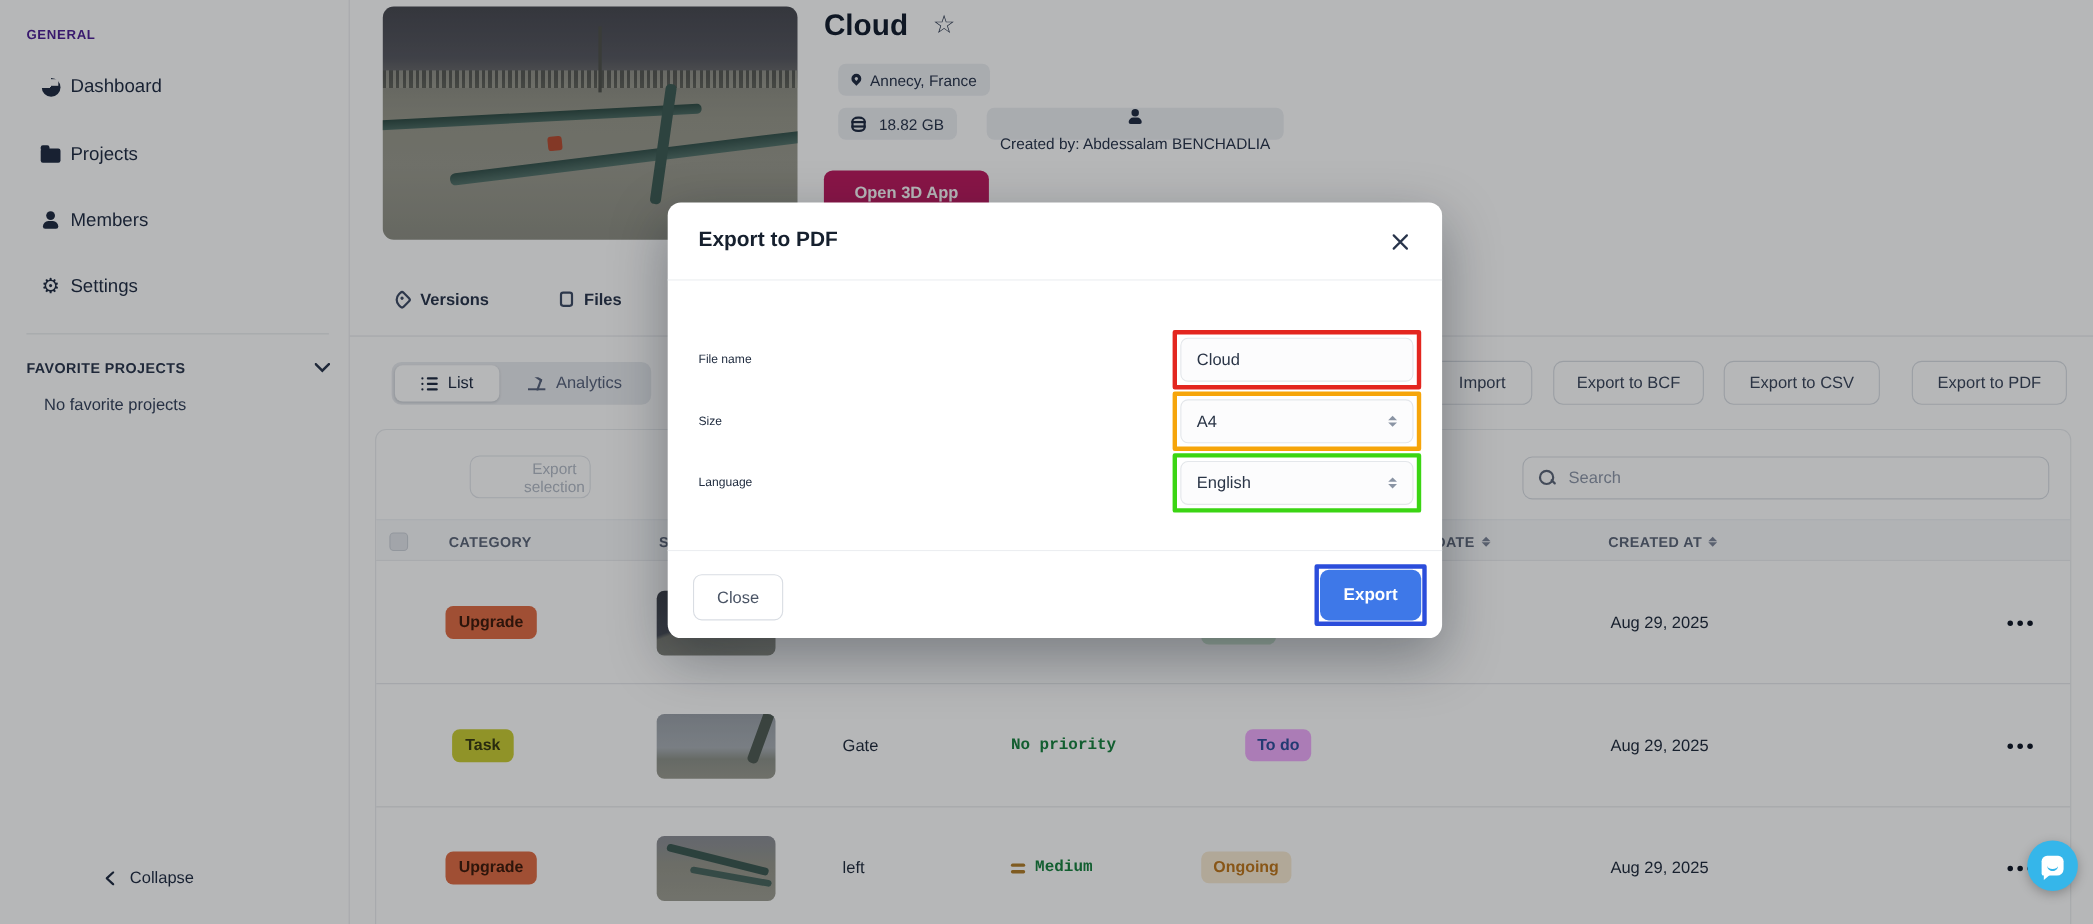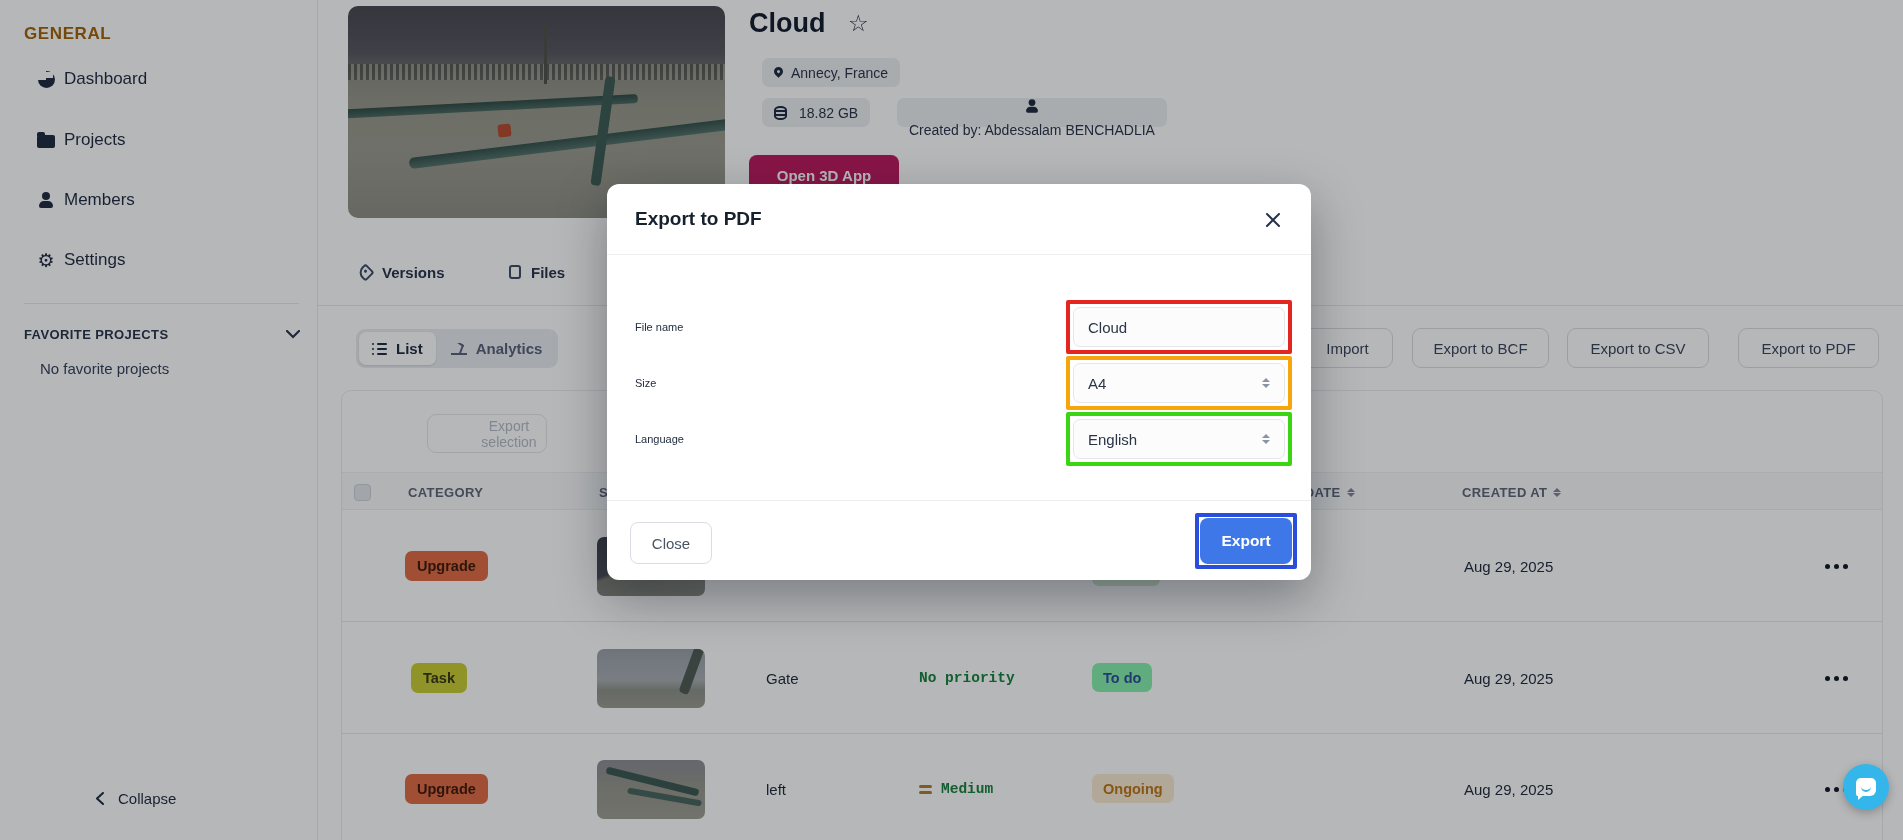--- a/index.html
+++ b/index.html
@@ -2,21 +2,21 @@
 <html><head>
 <meta charset="utf-8">
 <style>
   * { margin:0; padding:0; box-sizing:border-box; }
   html,body { width:1903px; height:840px; overflow:hidden; }
   body { font-family:"Liberation Sans", sans-serif; background:#fff; color:#1d2940; }
   .page { position:relative; width:1903px; height:840px; background:#fff; overflow:hidden; }
 
   
   .sidebar { position:absolute; left:0; top:0; width:318px; height:840px; background:#fff; border-right:1px solid #e6e8ec; }
-  .side-section { position:absolute; left:24px; font-size:17px; font-weight:700; letter-spacing:.6px; color:#a16207; }
+  .side-section { position:absolute; left:24px; font-size:12px; font-weight:700; letter-spacing:.6px; color:#4c1d95; }
   .side-item { position:absolute; left:36px; height:28px; display:flex; align-items:center; gap:8px; font-size:17px; font-weight:500; color:#1d2940; cursor:pointer; }
   .side-item .ic { width:20px; height:20px; display:flex; align-items:center; justify-content:center; color:#1d2940; }
   .side-divider { position:absolute; left:24px; right:18px; top:303px; height:1px; background:#e6e8ec; }
   .fav-header { position:absolute; left:24px; top:327px; width:276px; display:flex; justify-content:space-between; align-items:center; font-size:13px; font-weight:700; letter-spacing:.4px; color:#27334a; }
   .fav-empty { position:absolute; left:40px; top:360px; font-size:15px; color:#33405a; }
   .collapse { position:absolute; left:96px; top:790px; display:flex; align-items:center; gap:14px; font-size:15px; color:#1d2940; cursor:pointer; }
 
   
   .pie { width:17px; height:17px; border-radius:50%; background:conic-gradient(#1d2940 0 268deg, transparent 268deg 360deg); position:relative; }
   .pie::after { content:""; position:absolute; left:8px; top:1px; width:7px; height:6px; background:#fff; }
@@ -52,33 +52,33 @@
   .open3d { position:absolute; left:431px; top:155px; width:150px; height:40px; background:#be185d; color:#fff; font-size:15px; font-weight:600; border:none; border-radius:8px; display:flex; align-items:center; justify-content:center; cursor:pointer; }
 
   .tab { position:absolute; top:258px; height:28px; display:flex; align-items:center; gap:10px; font-size:15px; font-weight:600; color:#27334a; cursor:pointer; }
   .tag-ic { width:13px; height:13px; border:2px solid #3c4964; border-radius:3px 3px 3px 8px; transform:rotate(45deg); position:relative; }
   .tag-ic::after { content:""; position:absolute; left:2px; top:2px; width:3px; height:3px; border-radius:50%; background:#3c4964; }
   .files-ic { width:12px; height:14px; border:2px solid #3c4964; border-radius:3px; position:relative; background:#fff; }
   .files-ic::before { content:""; position:absolute; left:2px; top:-4px; width:10px; height:12px; border:2px solid #3c4964; border-radius:3px; z-index:-1; }
   .main-divider { position:absolute; left:0; right:0; top:305px; height:1px; background:#e6e8ec; }
 
   .segment { position:absolute; left:38px; top:329px; height:39px; background:#e9ebef; border-radius:9px; display:flex; align-items:center; padding:3px; gap:2px; }
-  .seg-opt { height:33px; border-radius:7px; display:flex; align-items:center; gap:9px; padding:0 13px; font-size:15px; font-weight:700; color:#55607a; cursor:pointer;justify-content:center; }
+  .seg-opt { height:33px; border-radius:7px; display:flex; align-items:center; gap:9px; padding:0 24px; font-size:15px; font-weight:400; color:#55607a; cursor:pointer;justify-content:center; }
   .seg-opt.active { background:#fff; color:#1d2940; box-shadow:0 1px 2px rgba(20,30,50,.12); }
   .list-ic { width:15px; height:12px; display:flex; flex-direction:column; justify-content:space-between; }
   .list-ic i { height:2px; background:currentColor; border-radius:1px; position:relative; margin-left:5px; }
   .list-ic i::before { content:""; position:absolute; left:-5px; top:0; width:2px; height:2px; background:currentColor; border-radius:50%; }
   .chart-ic { width:16px; height:12px; position:relative; overflow:hidden; }
   .chart-ic::before { content:""; position:absolute; left:0; bottom:0; width:100%; height:2px; background:currentColor; }
   .chart-ic::after { content:""; position:absolute; left:1px; bottom:2px; width:9px; height:9px; border-top:2px solid currentColor; border-right:2px solid currentColor; transform:rotate(35deg) skewX(15deg); }
 
   .btn { position:absolute; top:328px; height:40px; background:#fff; border:1px solid #d9dde3; border-radius:9px; font-size:15px; color:#39445a; display:flex; align-items:center; justify-content:center; cursor:pointer; font-family:inherit; }
 
   .card { position:absolute; left:23px; top:390px; width:1542px; height:460px; background:#fff; border:1px solid #e9ebee; border-radius:10px; }
-  .export-sel { position:absolute; left:109px; top:414px; width:120px; height:39px; border:1px solid #e2e5ea; border-radius:9px; background:#fff; color:#b3bac6; font-size:14px; display:flex; align-items:center; justify-content:center;padding-left:44px; }
+  .export-sel { position:absolute; left:109px; top:414px; width:110px; height:39px; border:1px solid #e2e5ea; border-radius:9px; background:#fff; color:#b3bac6; font-size:14px; display:flex; align-items:center; justify-content:center;padding-left:44px; }
   .search { position:absolute; left:1066px; top:415px; width:479px; height:39px; border:1px solid #d9dde3; border-radius:9px; background:#fff; display:flex; align-items:center; gap:12px; padding:0 14px; }
   .search input { border:none; outline:none; flex:1; font-size:15px; color:#39445a; font-family:inherit; background:transparent; }
   .search input::placeholder { color:#8d96a8; }
   .search-ic { width:15px; height:15px; position:relative; flex:none; }
   .search-ic::before { content:""; position:absolute; left:0; top:0; width:10px; height:10px; border:2px solid #5b6578; border-radius:50%; }
   .search-ic::after { content:""; position:absolute; left:10px; top:10px; width:6px; height:2px; background:#5b6578; transform:rotate(45deg); border-radius:1px; }
 
   .thead { position:absolute; left:24px; top:472px; width:1540px; height:38px; background:#f8f9fb; border-top:1px solid #eef0f3; border-bottom:1px solid #eceef1; }
   .th { position:absolute; top:0; height:38px; display:flex; align-items:center; gap:6px; font-size:13px; font-weight:700; letter-spacing:.4px; color:#5b6578; }
   .checkbox { position:absolute; left:12px; top:11px; width:17px; height:17px; border-radius:4px; background:#e3e6eb; border:1px solid #ccd1d9; cursor:pointer; }
@@ -98,21 +98,21 @@
   .thumb.t2::after { content:""; position:absolute; right:8px; top:-6px; width:10px; height:52px; background:#4e5a52; transform:rotate(20deg); border-radius:4px; }
   .thumb.t3 { background:linear-gradient(180deg,#8b8d95 0%,#90928f 28%,#96968b 45%,#9d9d92 100%); }
   .thumb.t3::before { content:""; position:absolute; left:8px; top:18px; width:95px; height:7px; background:#3a564f; transform:rotate(14deg); border-radius:3px; }
   .thumb.t3::after { content:""; position:absolute; left:30px; top:34px; width:75px; height:6px; background:#47645c; transform:rotate(10deg); border-radius:3px; }
   .cell-name { position:absolute; left:424px; top:0; height:112px; display:flex; align-items:center; font-size:15px; color:#1c2739; }
   .cell-priority { position:absolute; left:577px; top:0; height:112px; display:flex; align-items:center; gap:9px; font-size:14.5px; font-weight:600; color:#15803d;font-family:Liberation Mono, monospace; }
   .eq-ic { display:flex; flex-direction:column; gap:3px; }
   .eq-ic i { width:13px; height:3px; border-radius:2px; background:#b07c28; }
   .st-badge { position:absolute; left:750px; height:29px; border-radius:7px; padding:0 11px; display:flex; align-items:center; font-size:14.5px; font-weight:600; }
   .st-done { top:47px; width:68px; background:#cfe7d2; color:#2e7d44; }
-  .st-todo { top:41px; background:#86efac; color:#2c4d9b; }
+  .st-todo { top:41px; background:#f0abfc; color:#2c4d9b;margin-left:40px; }
   .st-ongoing { top:41px; background:#f8ead2; color:#bd7419; }
   .cell-created { position:absolute; left:1122px; top:0; height:112px; display:flex; align-items:center; font-size:15px; color:#1c2739; }
   .dots { position:absolute; left:1483px; top:0; height:112px; display:flex; align-items:center; gap:4px; cursor:pointer; }
   .dots i { width:5px; height:5px; border-radius:50%; background:#0d1524; }
 
   
   .overlay { position:absolute; inset:0; background:rgba(13,15,20,.30); z-index:40; }
   .modal { position:absolute; left:607px; top:184px; width:704px; height:396px; background:#fff; border-radius:12px; box-shadow:0 18px 50px rgba(10,16,30,.35); z-index:60; }
   .modal-title { position:absolute; left:28px; top:24px; font-size:19px; font-weight:700; color:#16202e; }
   .modal-x { position:absolute; right:22px; top:20px; width:32px; height:32px; display:flex; align-items:center; justify-content:center; font-size:21px; color:#27334a; cursor:pointer; }
@@ -248,20 +248,24 @@
 
     <button class="btn" style="left:984px; width:91px;">Import</button>
     <button class="btn" style="left:1094px; width:137px;">Export to BCF</button>
     <button class="btn" style="left:1249px; width:142px;">Export to CSV</button>
     <button class="btn" style="left:1420px; width:141px;">Export to PDF</button>
 
     <div class="card"></div>
 
     <button class="export-sel">Export selection</button>
 
+    <div class="search">
+      <span class="search-ic"></span>
+      <input type="text" placeholder="Search" style="">
+    </div>
 
     <div class="thead">
       <span class="checkbox"></span>
       <div class="th" style="left:66px">
         <span>CATEGORY</span>
       </div>
       <div class="th" style="left:257px">
         <span>SNAPSHOT</span>
       </div>
       <div class="th" style="left:930px">

